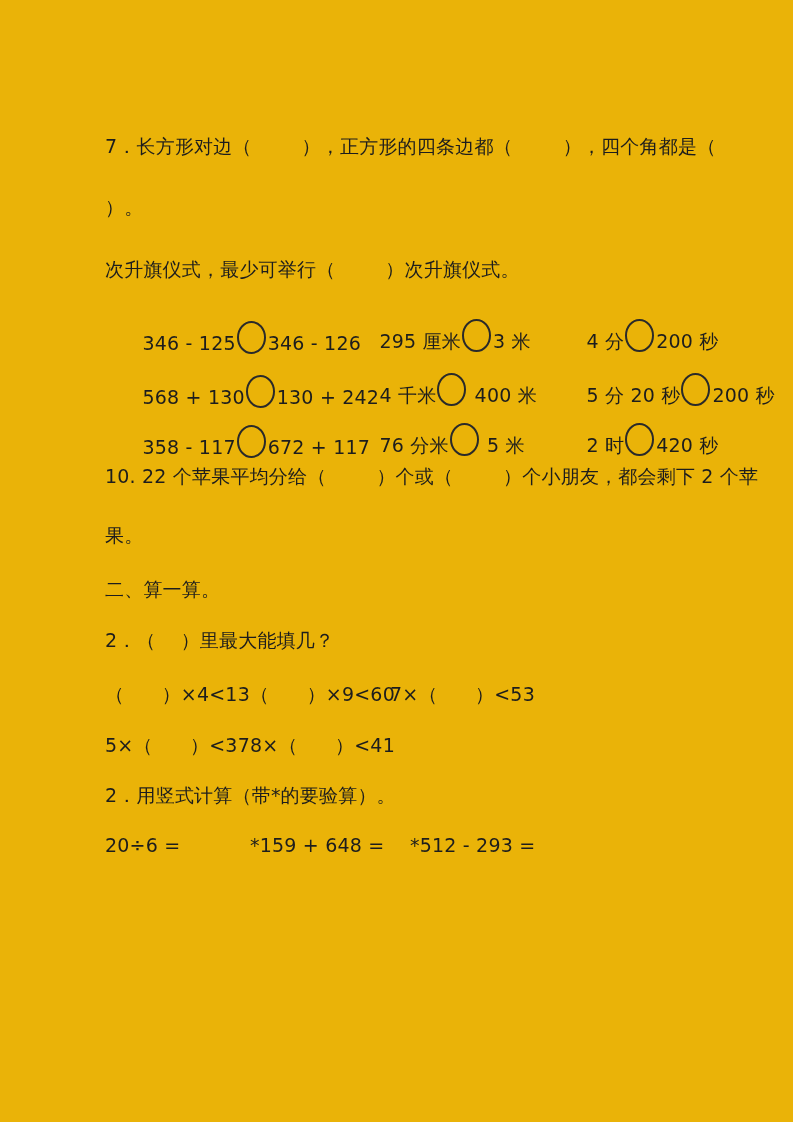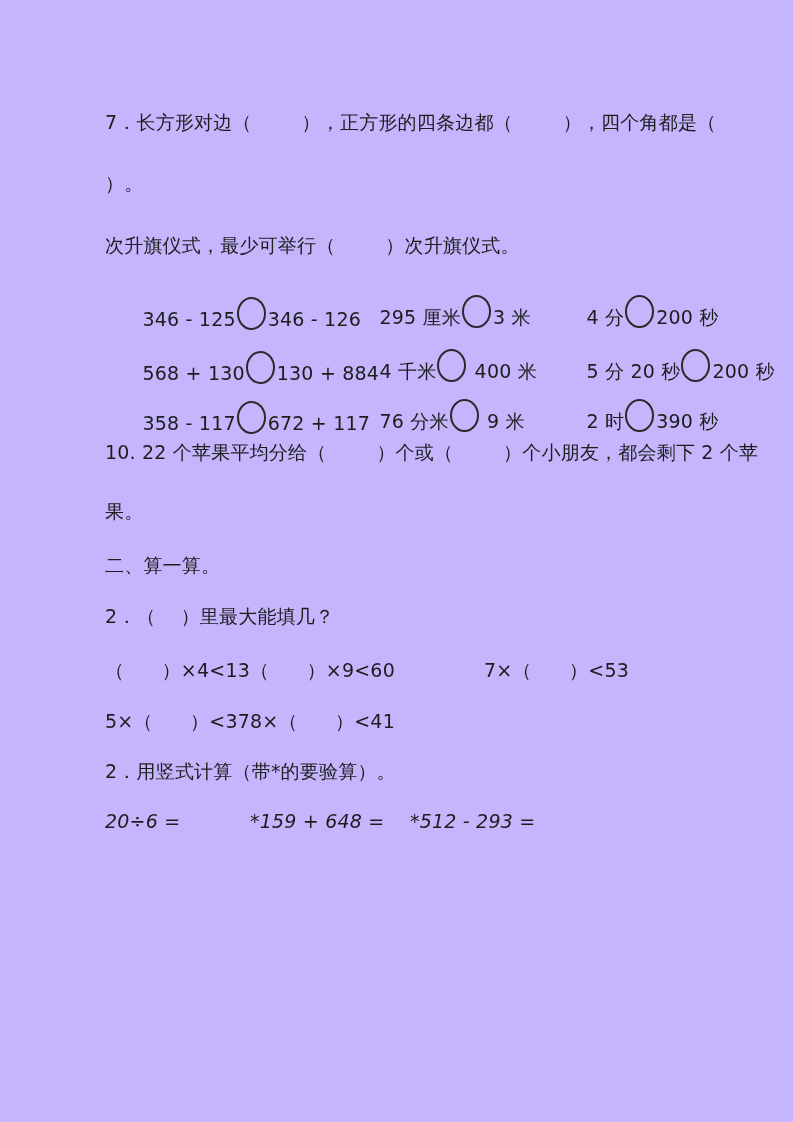--- a/index.html
+++ b/index.html
@@ -6,35 +6,35 @@
   body{
     width:793px;height:1122px;
     background:#ffffff;
     font-family:"DejaVu Sans",sans-serif;
     color:#1d1d1d;
     overflow:hidden;
   }
   .page{
     box-sizing:border-box;
     width:793px;height:1122px;
-    padding:96px 70px 0 105px;
-    background:#c4b5fd;
+    padding:120px 70px 0 105px;
+    background:#eab308;
   }
   .line{
     height:54px;
     display:flex;
     align-items:center;
     white-space:pre;
     font-size:19px;
     letter-spacing:0.2px;
   }
   .line.cols{display:grid;align-items:center;}
   .cols9{grid-template-columns:190px 160px 1fr;gap:47px;}
-  .cols1{grid-template-columns:145px 140px 1fr;text-align:center;}
-  .cols2{grid-template-columns:145px 160px 1fr;font-style:italic;}
+  .cols1{grid-template-columns:145px 140px 1fr;}
+  .cols2{grid-template-columns:145px 160px 1fr;}
   .cell{white-space:pre;}
   .cmp-circle{
     display:inline-block;
     width:29px;height:33px;
     border:2px solid #2a2a2a;
     border-radius:50%;
     vertical-align:-4px;
     margin:0 2px 0 1px;
     box-sizing:border-box;
   }
@@ -64,39 +64,39 @@
     <div class="cell">
       <span>295 厘米</span><span class="cmp-circle"></span><span>3 米</span>
     </div>
     <div class="cell">
       <span>4 分</span><span class="cmp-circle"></span><span>200 秒</span>
     </div>
   </div>
 
   <div class="line cols cols9">
     <div class="cell">
-      <span>568 + 130</span><span class="cmp-circle"></span><span>130 + 884</span>
+      <span>568 + 130</span><span class="cmp-circle"></span><span>130 + 242</span>
     </div>
     <div class="cell">
       <span>4 千米</span><span class="cmp-circle"></span><span> 400 米</span>
     </div>
     <div class="cell">
       <span>5 分 20 秒</span><span class="cmp-circle"></span><span>200 秒</span>
     </div>
   </div>
 
   <div class="line cols cols9 mtm4">
     <div class="cell">
       <span>358 - 117</span><span class="cmp-circle"></span><span>672 + 117</span>
     </div>
     <div class="cell">
-      <span>76 分米</span><span class="cmp-circle"></span><span> 9 米</span>
+      <span>76 分米</span><span class="cmp-circle"></span><span> 5 米</span>
     </div>
     <div class="cell">
-      <span>2 时</span><span class="cmp-circle"></span><span>390 秒</span>
+      <span>2 时</span><span class="cmp-circle"></span><span>420 秒</span>
     </div>
   </div>
 
   <div class="line mtm5">10. 22 个苹果平均分给（        ）个或（        ）个小朋友，都会剩下 2 个苹</div>
   <div class="line mt5">果。</div>
 
   <div class="line">二、算一算。</div>
 
   <div class="line mtm3">2．（    ）里最大能填几？</div>
 

